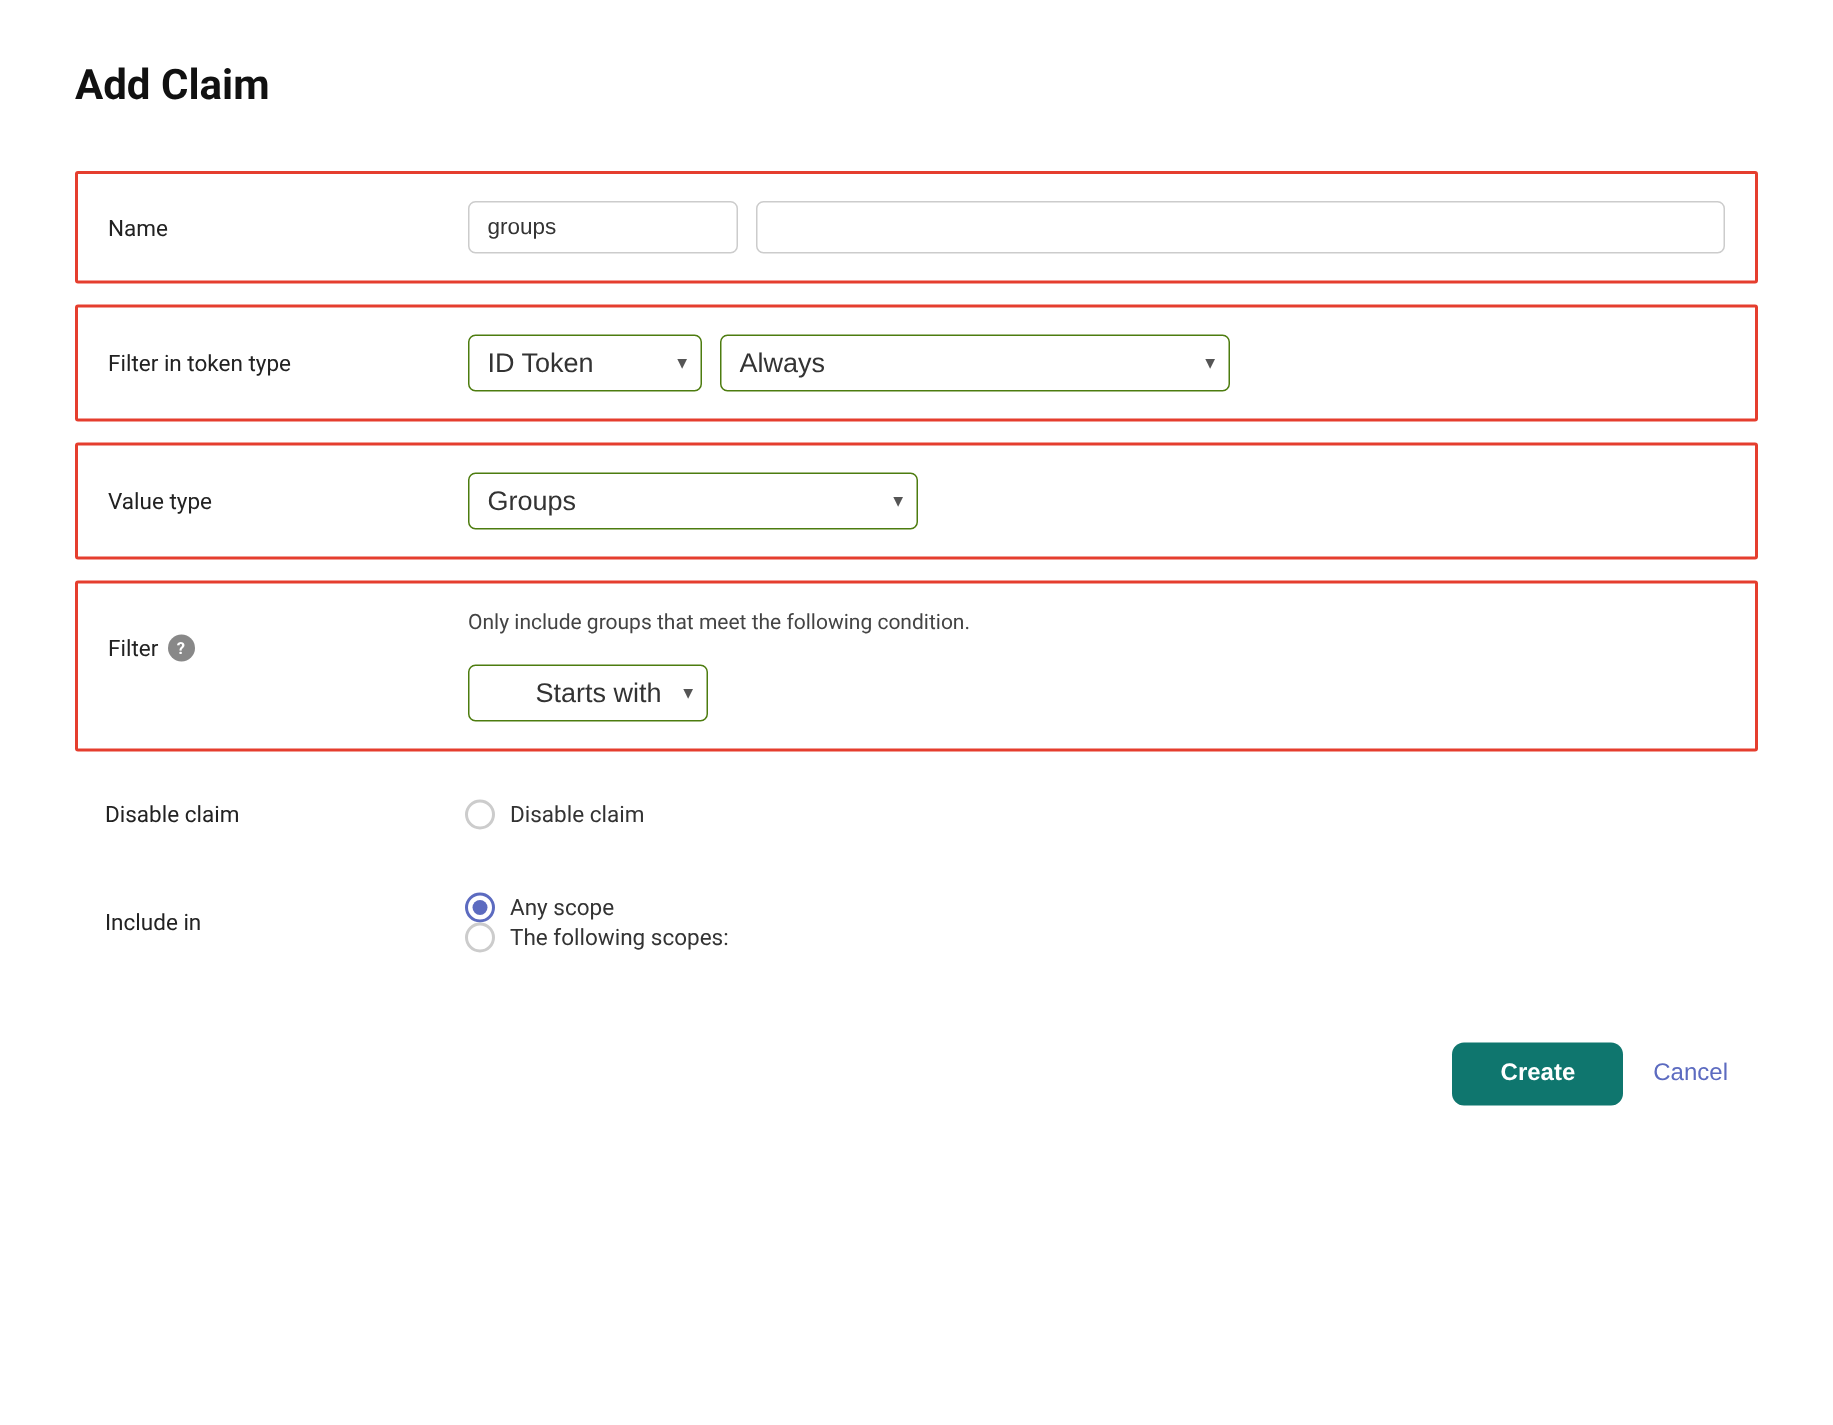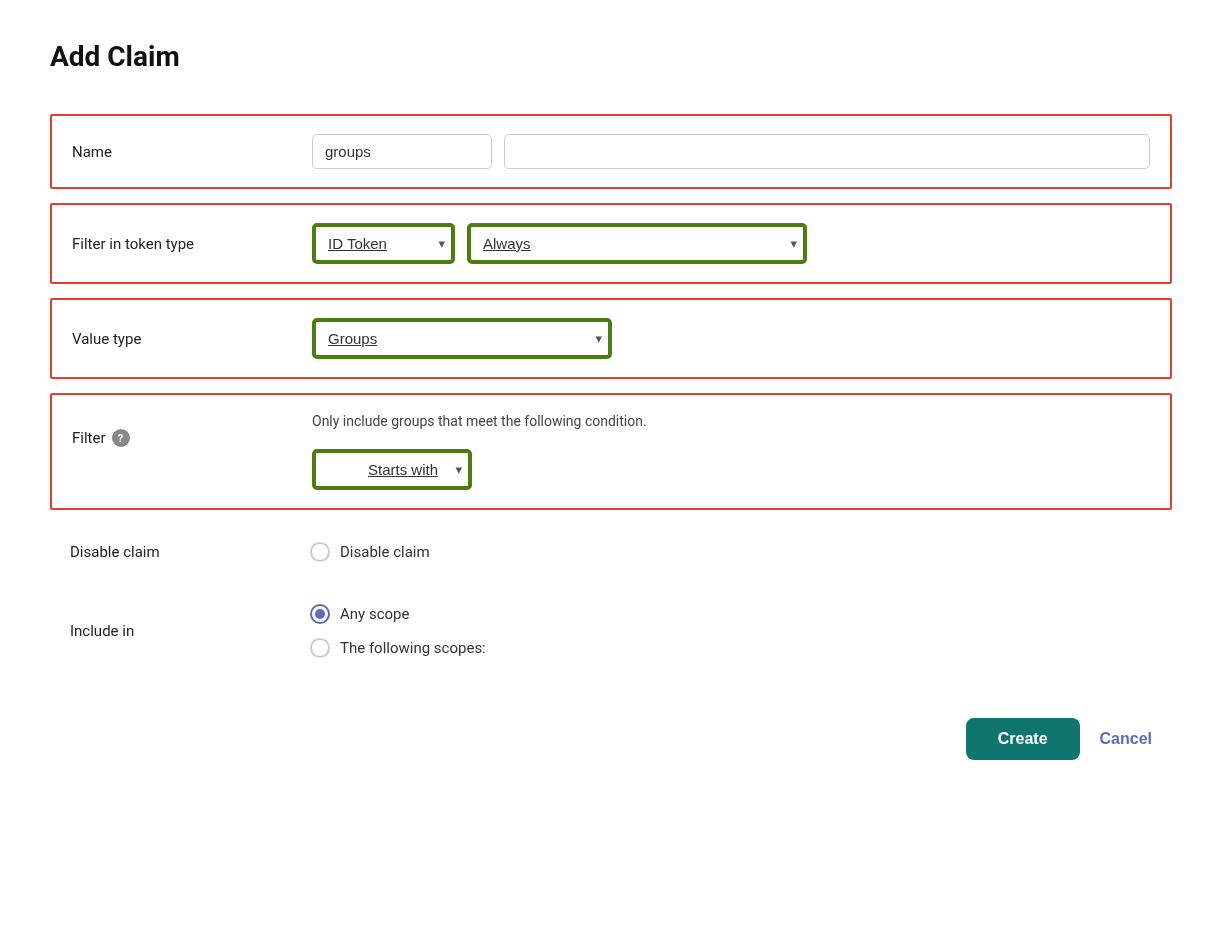--- a/index.html
+++ b/index.html
@@ -70,32 +70,31 @@
       border: 2px solid #7b8cde;
       border-radius: 5px;
       min-width: 200px;
     }
 
     .text-input.name-input-wide {
       flex: 1;
     }
 
     .select-field {
-      border: 4px solid #4d7c0f;
+      border: 1px solid #4d7c0f;
       border-radius: 5px;
       padding: 8px 32px 8px 12px;
-      font-size: 15px;
+      font-size: 18px;
       color: #333;
       background: #fff;
       appearance: none;
       -webkit-appearance: none;
       cursor: pointer;
       outline: none;
       position: relative;
-      text-decoration: underline;
     }
 
     .select-wrapper {
       position: relative;
       display: inline-flex;
       align-items: center;
     }
 
     .select-wrapper::after {
       content: '▾';
@@ -147,21 +146,21 @@
       display: flex;
       align-items: center;
       gap: 20px;
       padding: 18px 20px;
       margin-bottom: 14px;
     }
 
     .radio-group {
       display: flex;
       flex-direction: column;
-      gap: 14px;
+      gap: 0;
     }
 
     .radio-item {
       display: flex;
       align-items: center;
       gap: 10px;
       font-size: 15px;
       color: #333;
     }
 
@@ -208,21 +207,21 @@
       font-size: 16px;
       font-weight: 600;
       cursor: pointer;
     }
 
     .btn-cancel {
       background: transparent;
       color: #5c6bc0;
       border: none;
       font-size: 16px;
-      font-weight: 700;
+      font-weight: 400;
       cursor: pointer;
     }
 
     .include-in-section {
       display: flex;
       align-items: center;
       gap: 20px;
       padding: 10px 20px;
       margin-bottom: 14px;
     }

